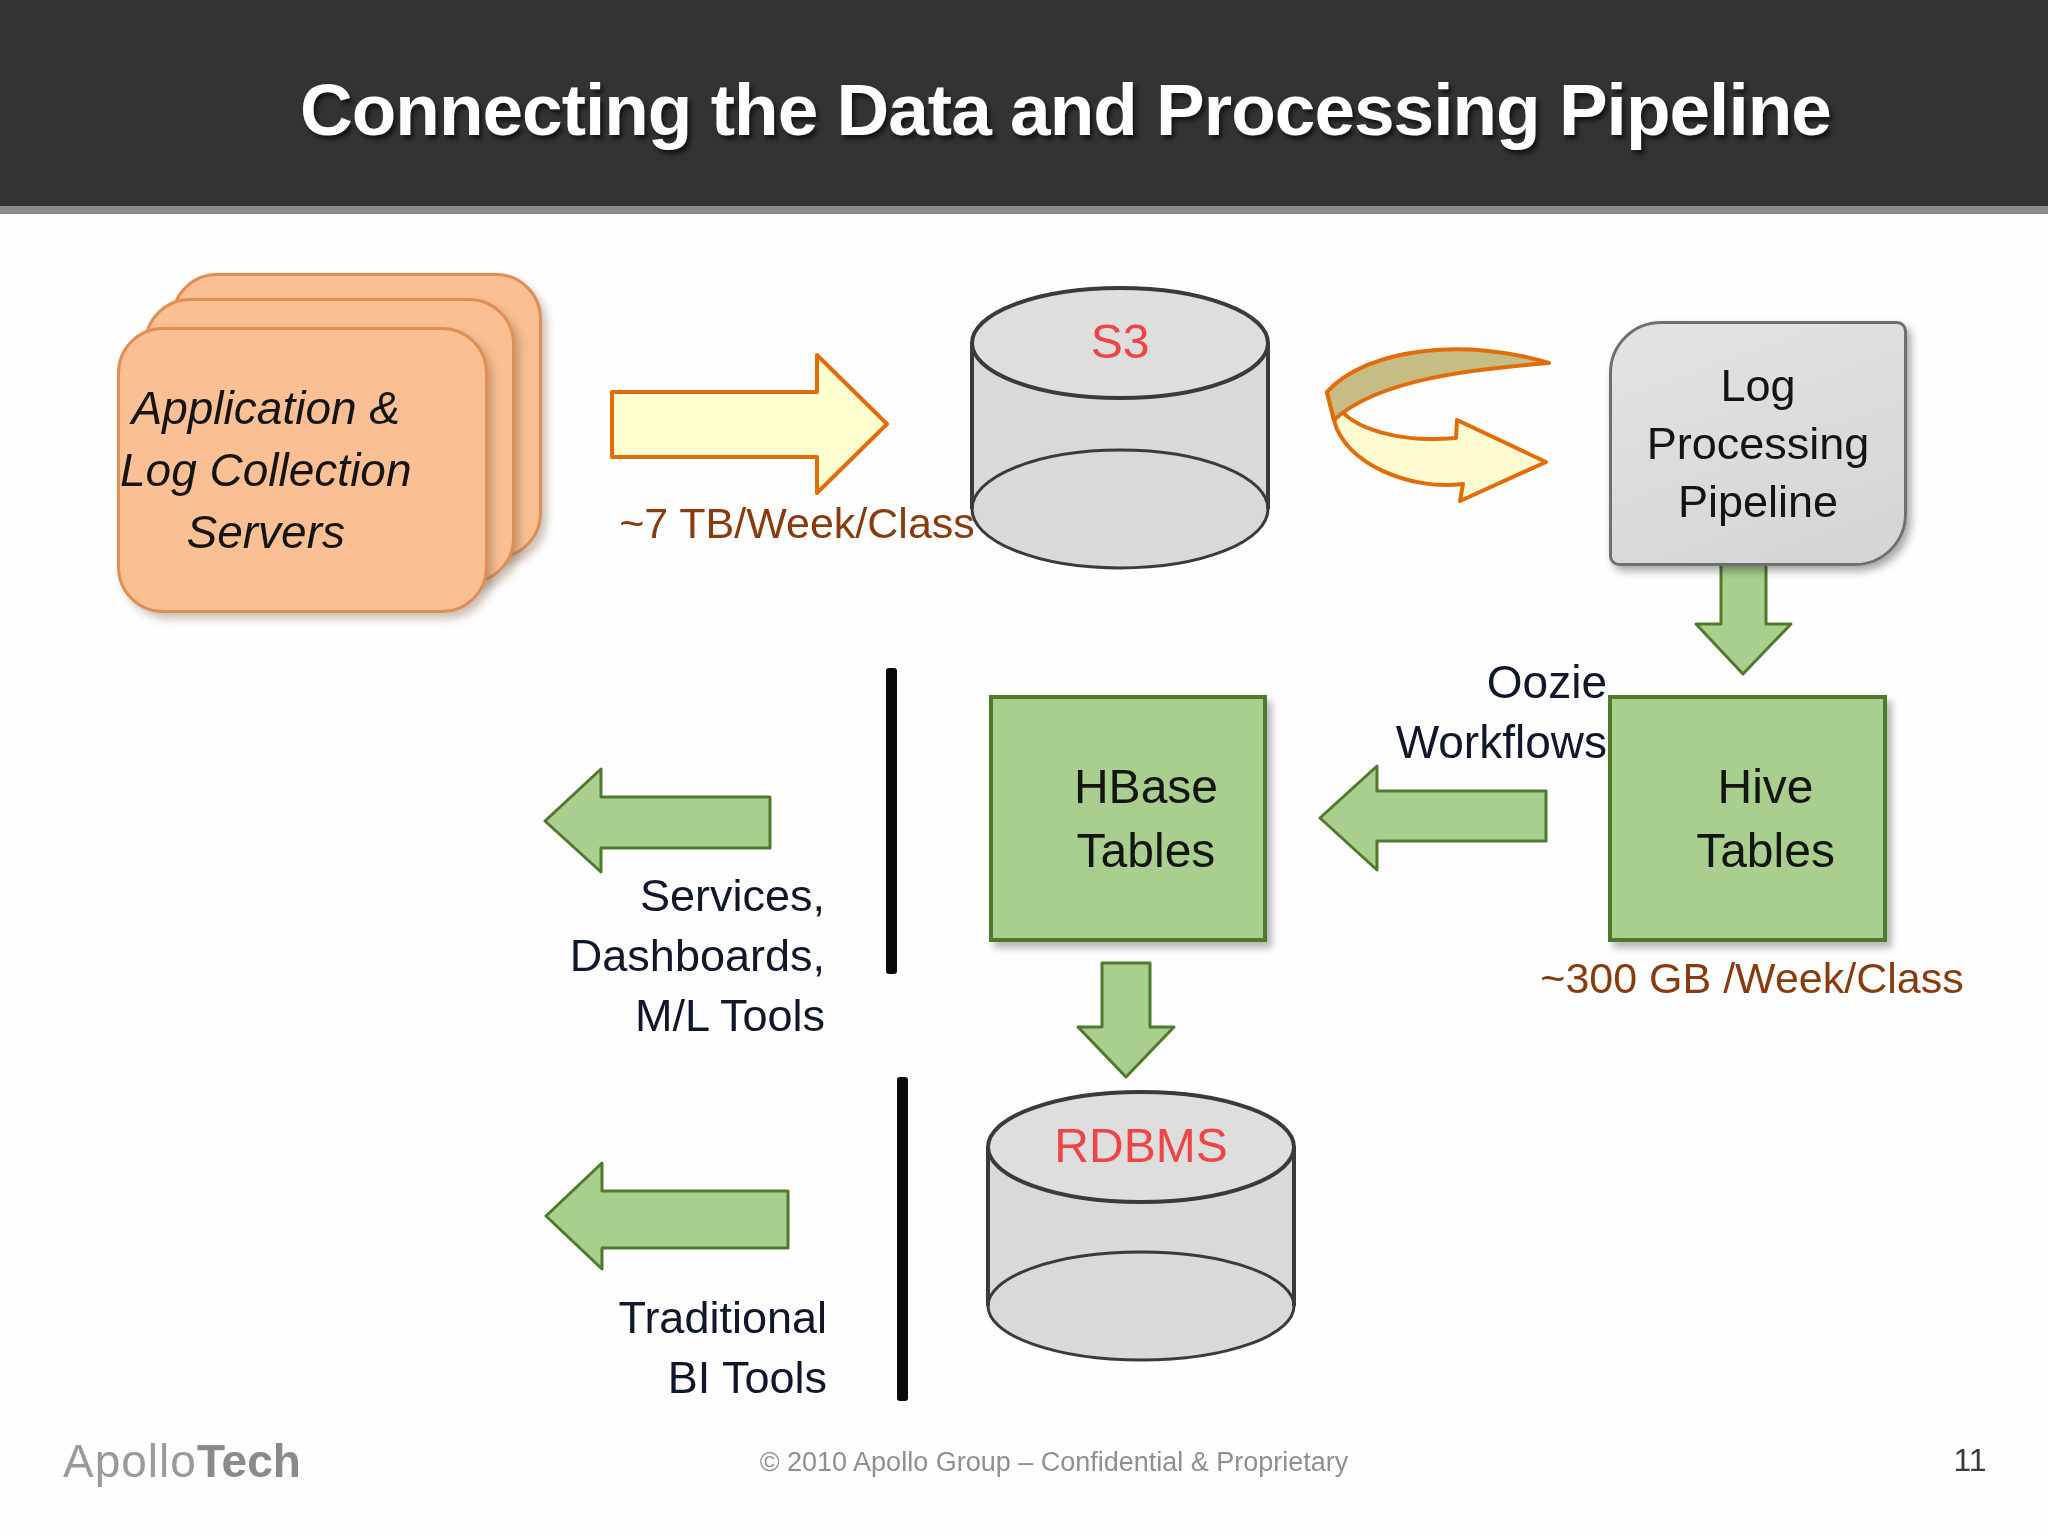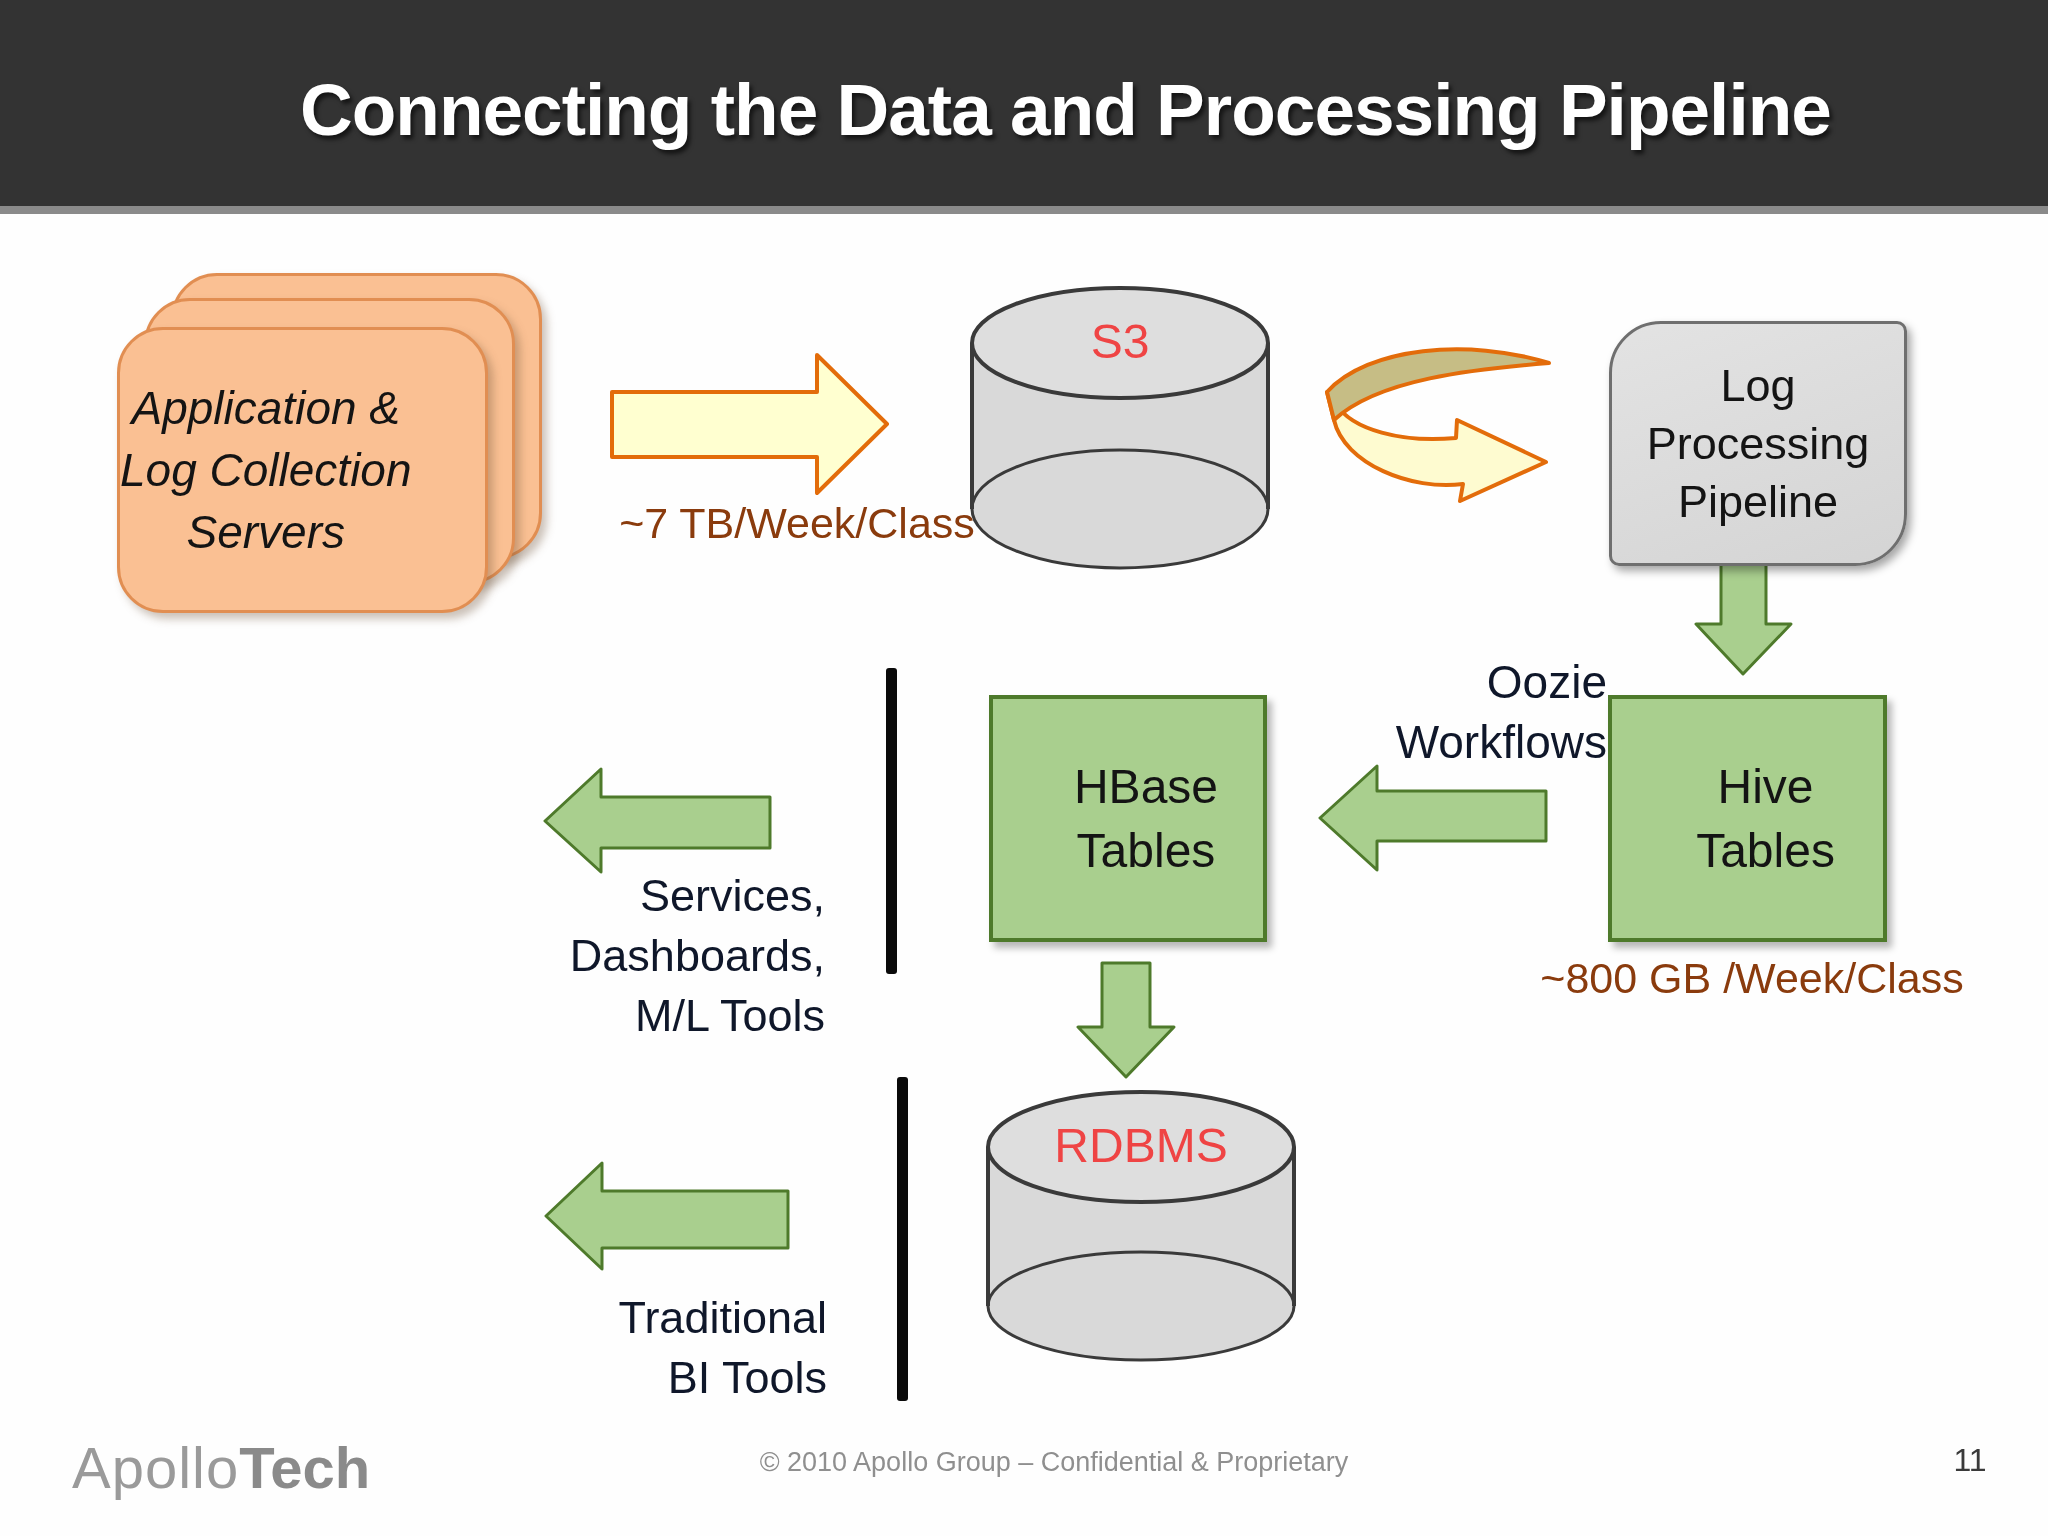--- a/index.html
+++ b/index.html
@@ -54,21 +54,21 @@
   .gbox .card-label{font-size:48px;line-height:64px;}
   .gbox.hive{left:1608px;top:695px;width:279px;}
   .gbox.hbase{left:989px;top:695px;}
   
   .vline{position:absolute;width:11px;background:#0A0A0A;border-radius:3px;}
   .v1{left:886px;top:668px;height:306px;}
   .v2{left:897px;top:1077px;height:324px;}
   
   .overlay{position:absolute;left:0;top:0;pointer-events:none;}
   
-  .logo{position:absolute;left:72px;top:1434px;font-size:58px;white-space:nowrap;}
+  .logo{position:absolute;left:63px;top:1434px;font-size:46px;white-space:nowrap;}
   .logo .a{color:#9A9A9A;font-weight:normal;letter-spacing:1px;}
   .logo .t{color:#8A8A8A;font-weight:bold;}
   .copyright{position:absolute;left:674px;top:1447px;width:760px;text-align:center;
     font-size:27px;color:#8F8F8F;}
   .pagenum{position:absolute;left:1930px;top:1442px;width:80px;text-align:center;
     font-size:32px;color:#3A3A3A;}
 </style>
 </head>
 <body>
 
@@ -136,21 +136,21 @@
   </div>
   <div class="gbox hbase">
     <div class="card-label">HBase
 Tables</div>
   </div>
 
   <div class="vline v1"></div>
   <div class="vline v2"></div>
 
   <div class="brown lab-ingest">~7 TB/Week/Class</div>
-  <div class="brown lab-hiverate">~800 GB /Week/Class</div>
+  <div class="brown lab-hiverate">~300 GB /Week/Class</div>
   <div class="black-ann prel lab-oozie">Oozie
 Workflows</div>
   <div class="black-ann prel lab-services">Services,
 Dashboards,
 M/L Tools</div>
   <div class="black-ann prel lab-bi">Traditional
 BI Tools</div>
 
   <div class="logo"><span class="a">Apollo</span><span class="t">Tech</span></div>
   <div class="copyright">© 2010 Apollo Group – Confidential &amp; Proprietary</div>

